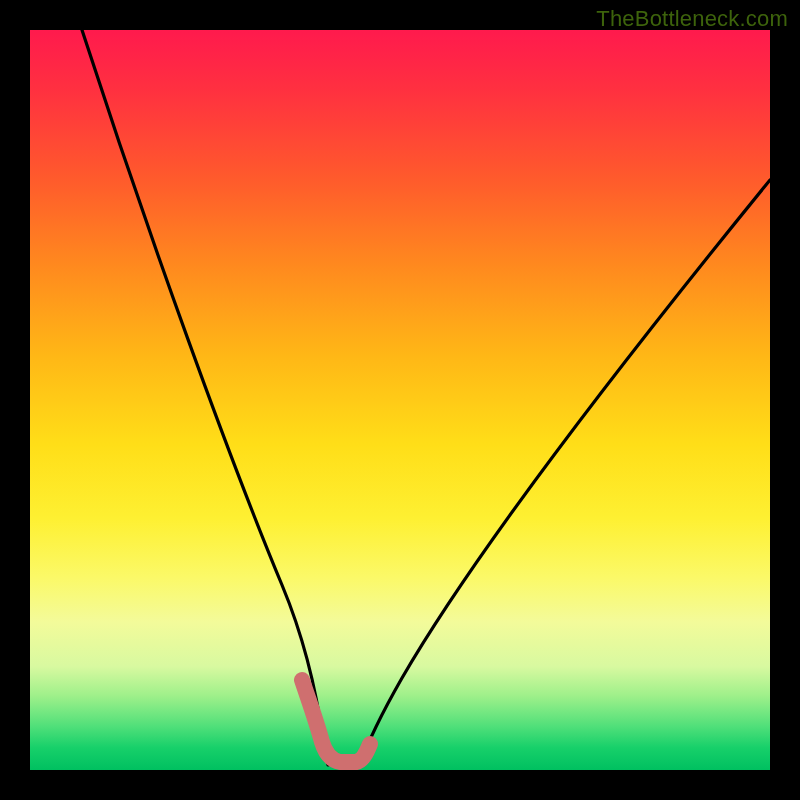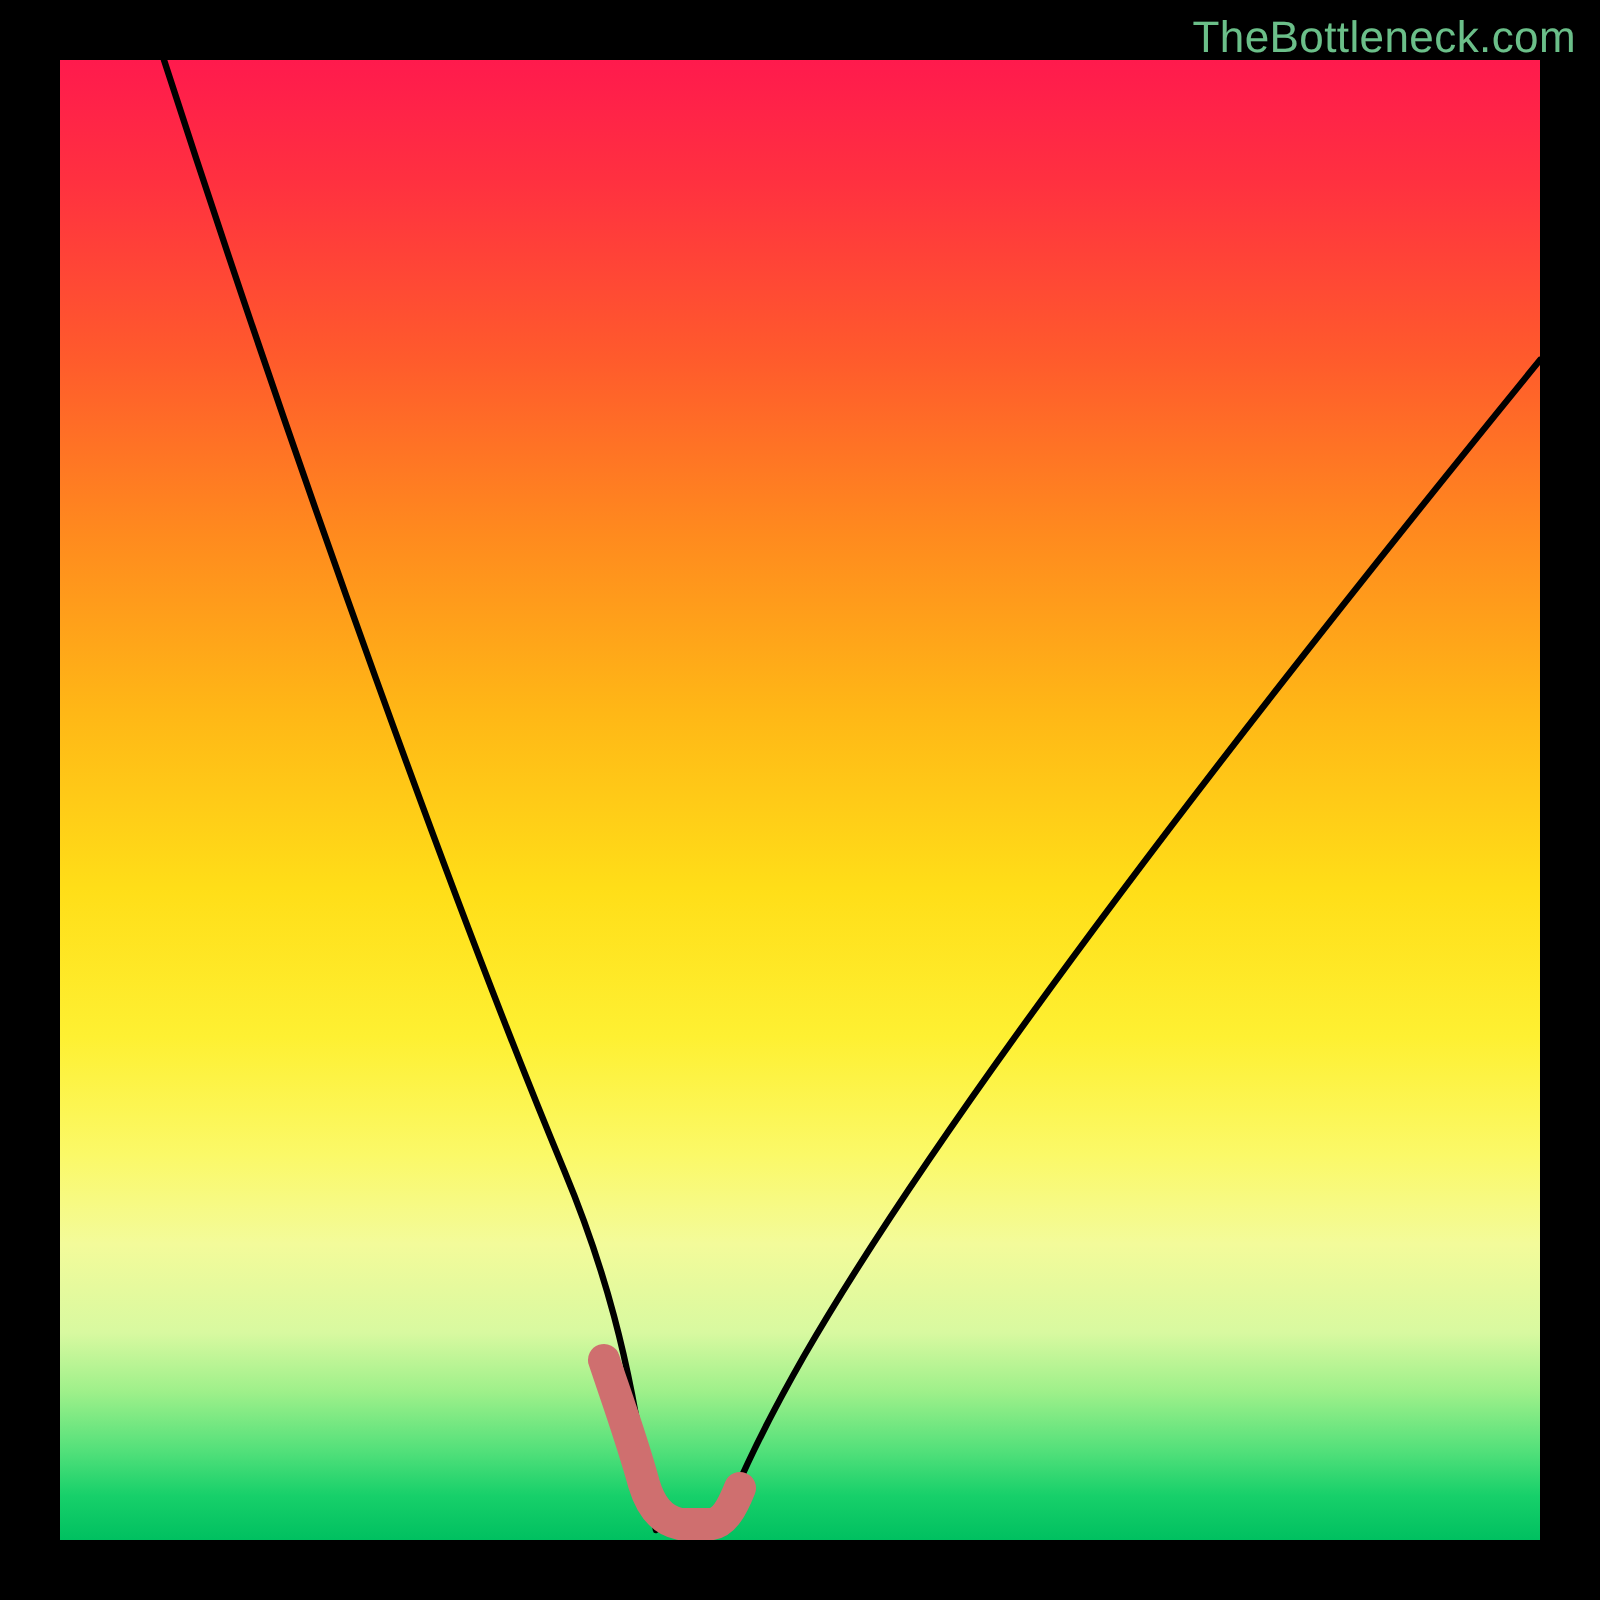--- a/index.html
+++ b/index.html
@@ -47,21 +47,21 @@
     );
   }
   .curves {
     position: absolute;
     inset: 0;
   }
   .watermark {
     position: absolute;
     top: 6px;
     right: 12px;
-    color: #86efac;
+    color: #4d7c0f;
     opacity: 0.8;
     font-size: 22px;
     letter-spacing: 0.2px;
     user-select: none;
   }
 </style>
 </head>
 <body>
 
 <div class="frame">

